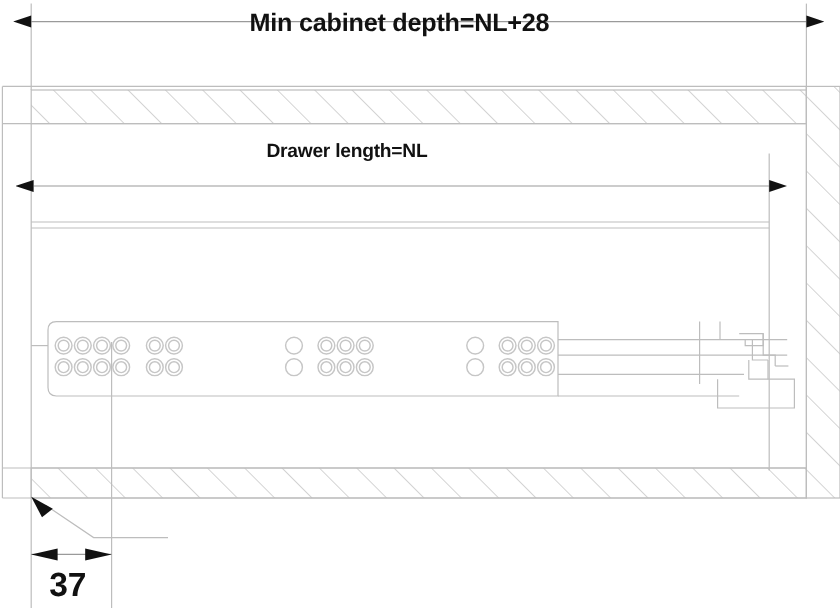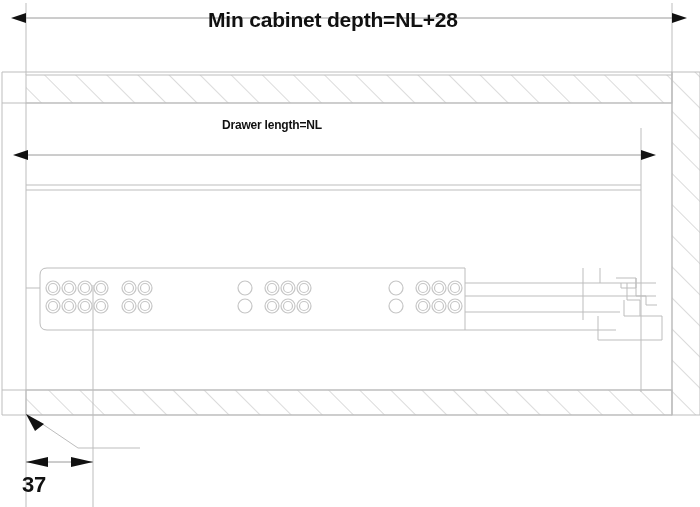--- a/index.html
+++ b/index.html
@@ -1,23 +1,23 @@
 <!DOCTYPE html>
 <html><head>
 <meta charset="utf-8">
 <style>
   html,body{margin:0;padding:0;background:#ffffff;}
   body{width:700px;height:507px;font-family:"Liberation Sans",sans-serif;}
   #stage{position:relative;width:700px;height:507px;overflow:hidden;background:#fff;}
   #stage svg{position:absolute;left:0;top:0;}
   .lbl{position:absolute;font-family:"Liberation Sans",sans-serif;font-weight:bold;color:#111;white-space:nowrap;}
   #lbl-min{left:168px;top:8px;font-size:21px;letter-spacing:-0.2px;margin-left:40px;}
-  #lbl-drawer{left:222px;top:118px;font-size:12px;letter-spacing:-0.2px;}
+  #lbl-drawer{left:222px;top:118px;font-size:16px;letter-spacing:-0.2px;}
   #lbl-front{left:142px;top:437px;font-size:20px;letter-spacing:-0.2px;}
-  #lbl-37{left:22px;top:472px;font-size:22px;letter-spacing:-0.2px;}
+  #lbl-37{left:41px;top:472px;font-size:28px;letter-spacing:-0.2px;}
 </style>
 </head>
 <body>
 
 <div id="stage">
 
   <svg width="700" height="507" viewBox="0 0 700 507">
     <defs>
       <pattern id="hatch45" width="22" height="22" patternUnits="userSpaceOnUse" patternTransform="rotate(-45 0 0)">
         <line x1="0" y1="0" x2="0" y2="22" stroke="#bdbdbd" stroke-width="1.1"></line>

